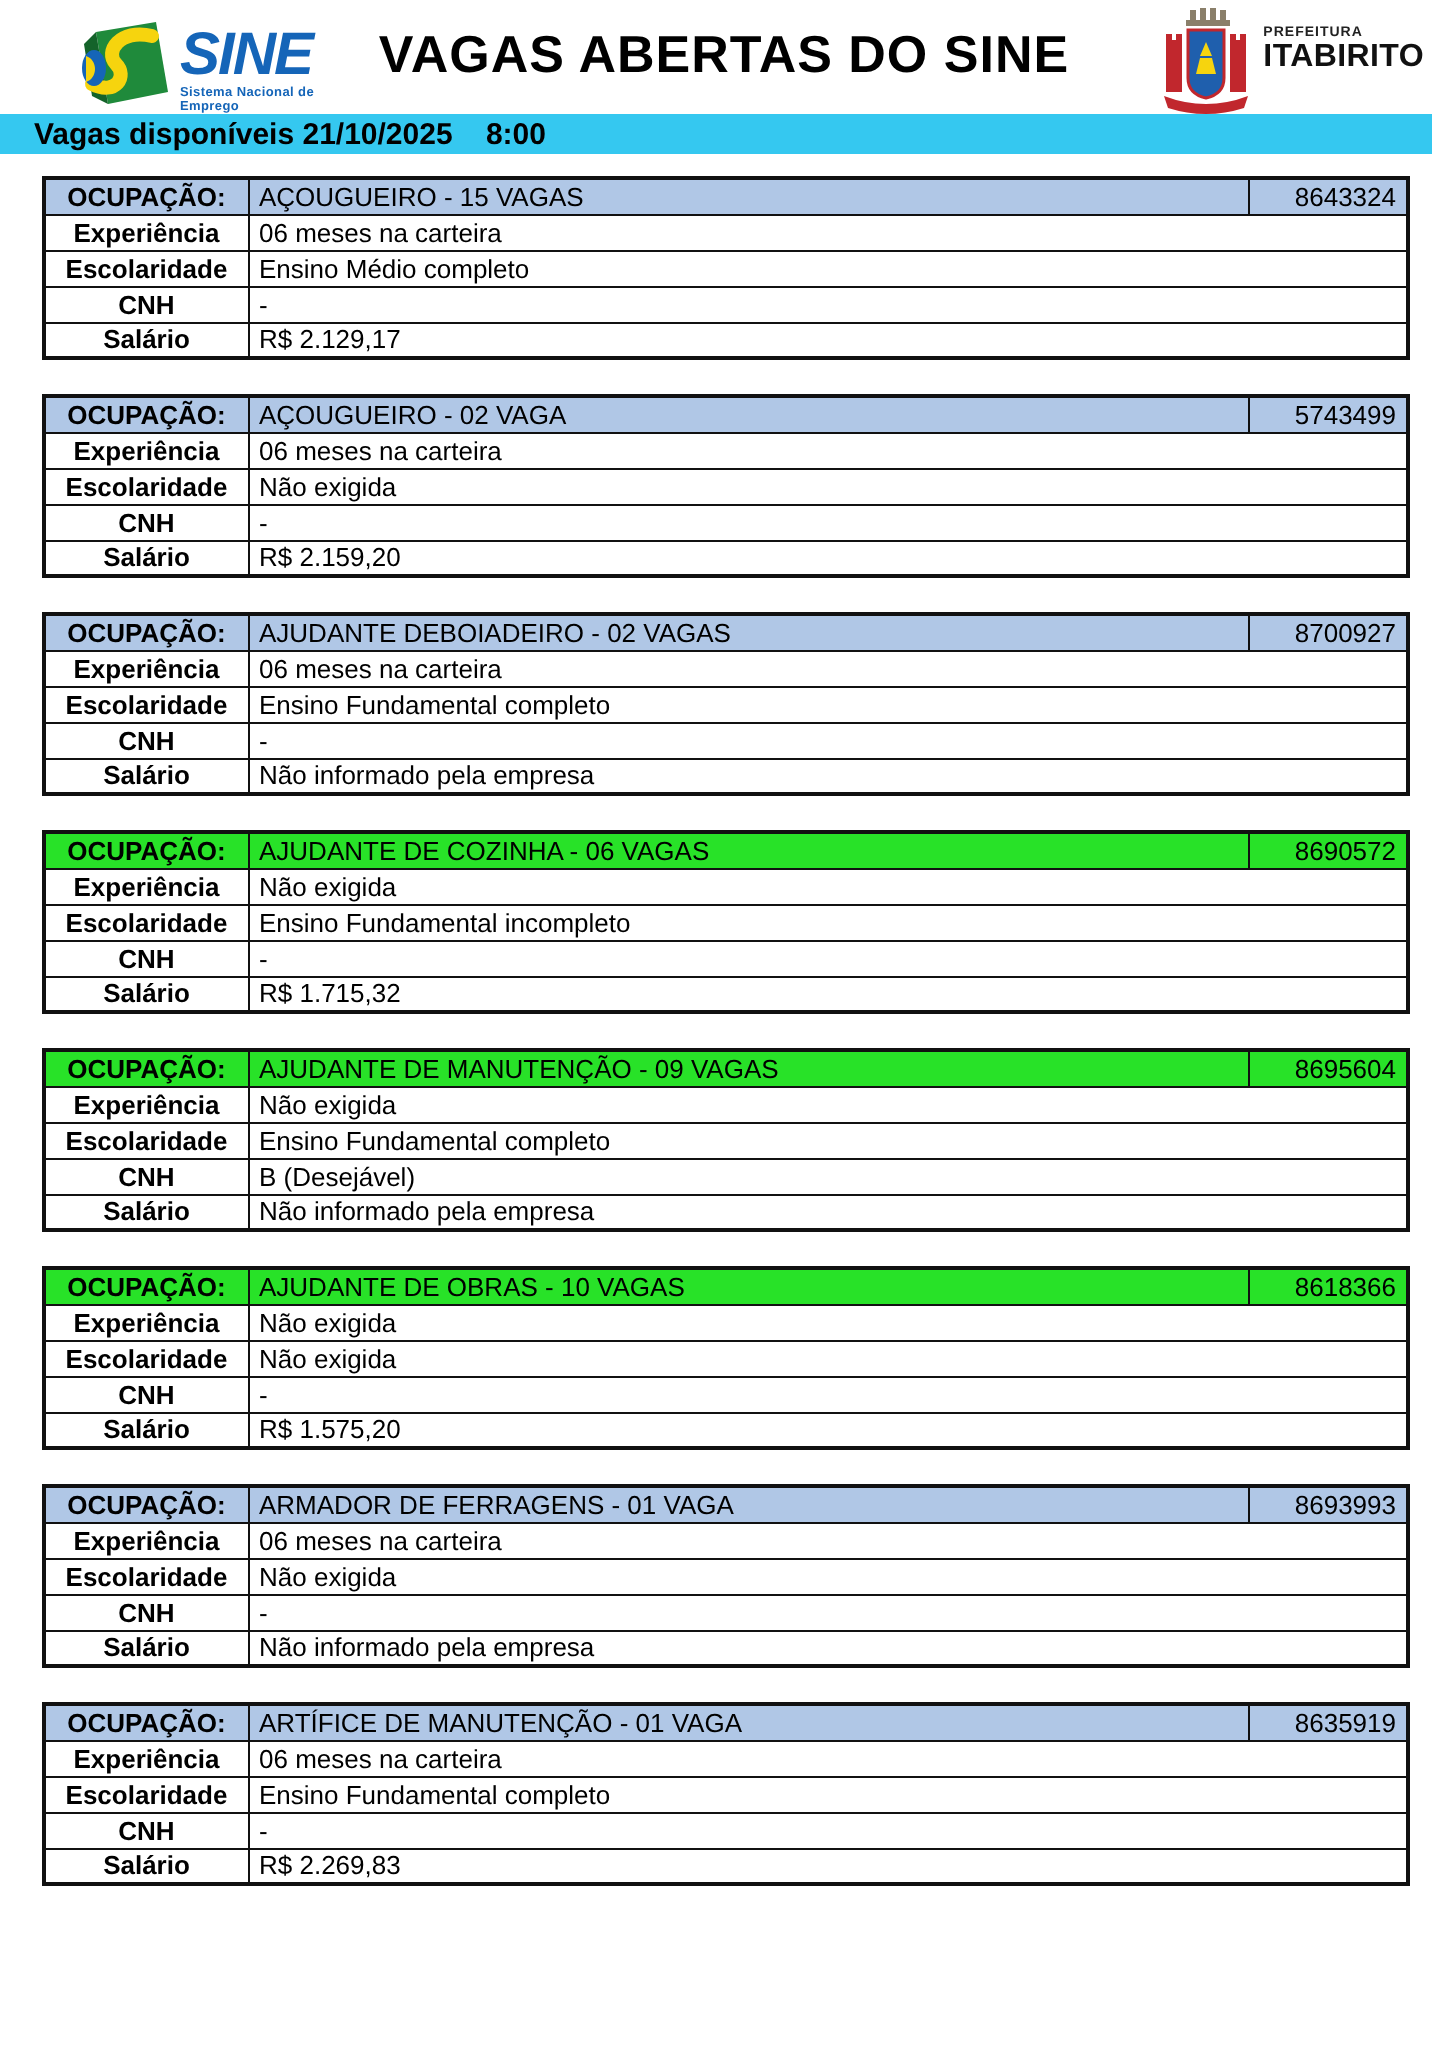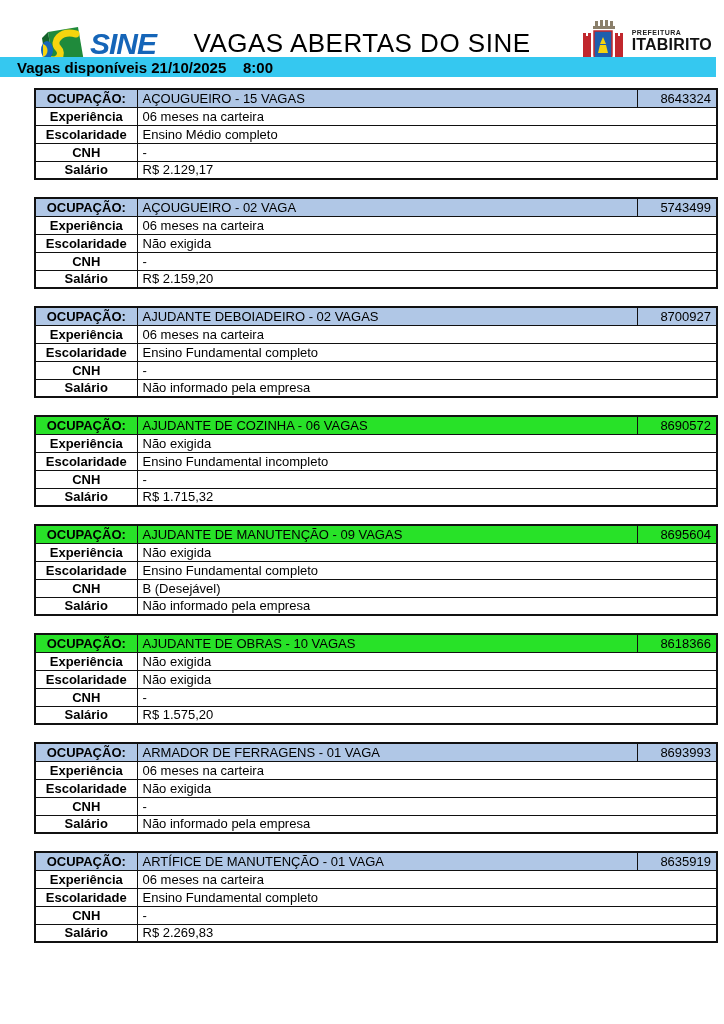--- a/index.html
+++ b/index.html
@@ -8,49 +8,49 @@
     position:relative;
     width:724px; height:1024px;
     background:#ffffff;
     font-family:"Liberation Sans", sans-serif;
     color:#000;
     overflow:hidden;
     margin:0 auto;
   }
 
   
-  .hdr { position:absolute; top:16px; left:0; width:724px; height:57px;padding-left:12px; }
+  .hdr { position:absolute; top:0; left:0; width:724px; height:57px;padding-left:12px; }
   .sine-logo { position:absolute; left:38px; top:8px; width:130px; height:48px; display:flex; align-items:flex-start; }
   .sine-cube { width:50px; height:48px; flex:0 0 auto; }
   .sine-text { margin-left:2px; padding-top:6px; }
   .sine-word { font-size:30px; font-weight:bold; font-style:italic; color:#1565b8; letter-spacing:-1px; line-height:28px; }
   .sine-caption { font-size:6.5px; color:#1565b8; font-weight:bold; margin-top:1px; letter-spacing:0.2px; }
 
   .title-wrap { position:absolute; left:170px; right:170px; top:12px; text-align:center; }
-  .doc-title { font-size:26px; font-weight:normal; letter-spacing:0.5px; white-space:nowrap; }
+  .doc-title { font-size:26px; font-weight:bold; letter-spacing:0.5px; white-space:nowrap; }
   .page-label { font-size:12px; margin-top:5px; }
   .page-label b { font-weight:bold; }
 
   .crest-wrap { position:absolute; right:12px; top:3px; display:flex; align-items:flex-start; }
   .crest-svg { width:50px; height:56px; }
   .crest-text { margin-left:4px; padding-top:10px; }
   .crest-line1 { font-size:7px; font-weight:bold; color:#222; letter-spacing:0.5px; }
   .crest-line2 { font-size:16px; font-weight:bold; color:#111; letter-spacing:0.2px; }
 
   
   .banner {
     position:absolute; top:57px; left:0; width:716px; height:20px;
     display:flex; align-items:center;
     font-size:15px; font-weight:bold; color:#000;
     padding-left:17px;
     white-space:pre;
   }
 
   
-  .jobs { position:absolute; top:88px; left:34px; width:576px; }
+  .jobs { position:absolute; top:88px; left:21px; width:576px; }
   table.job-table {
     width:684px;
     border-collapse:collapse;
     border:2px solid #111;
     margin-bottom:17px;
     table-layout:fixed;
   }
   table.job-table td {
     border:1px solid #111;
     height:18px;

